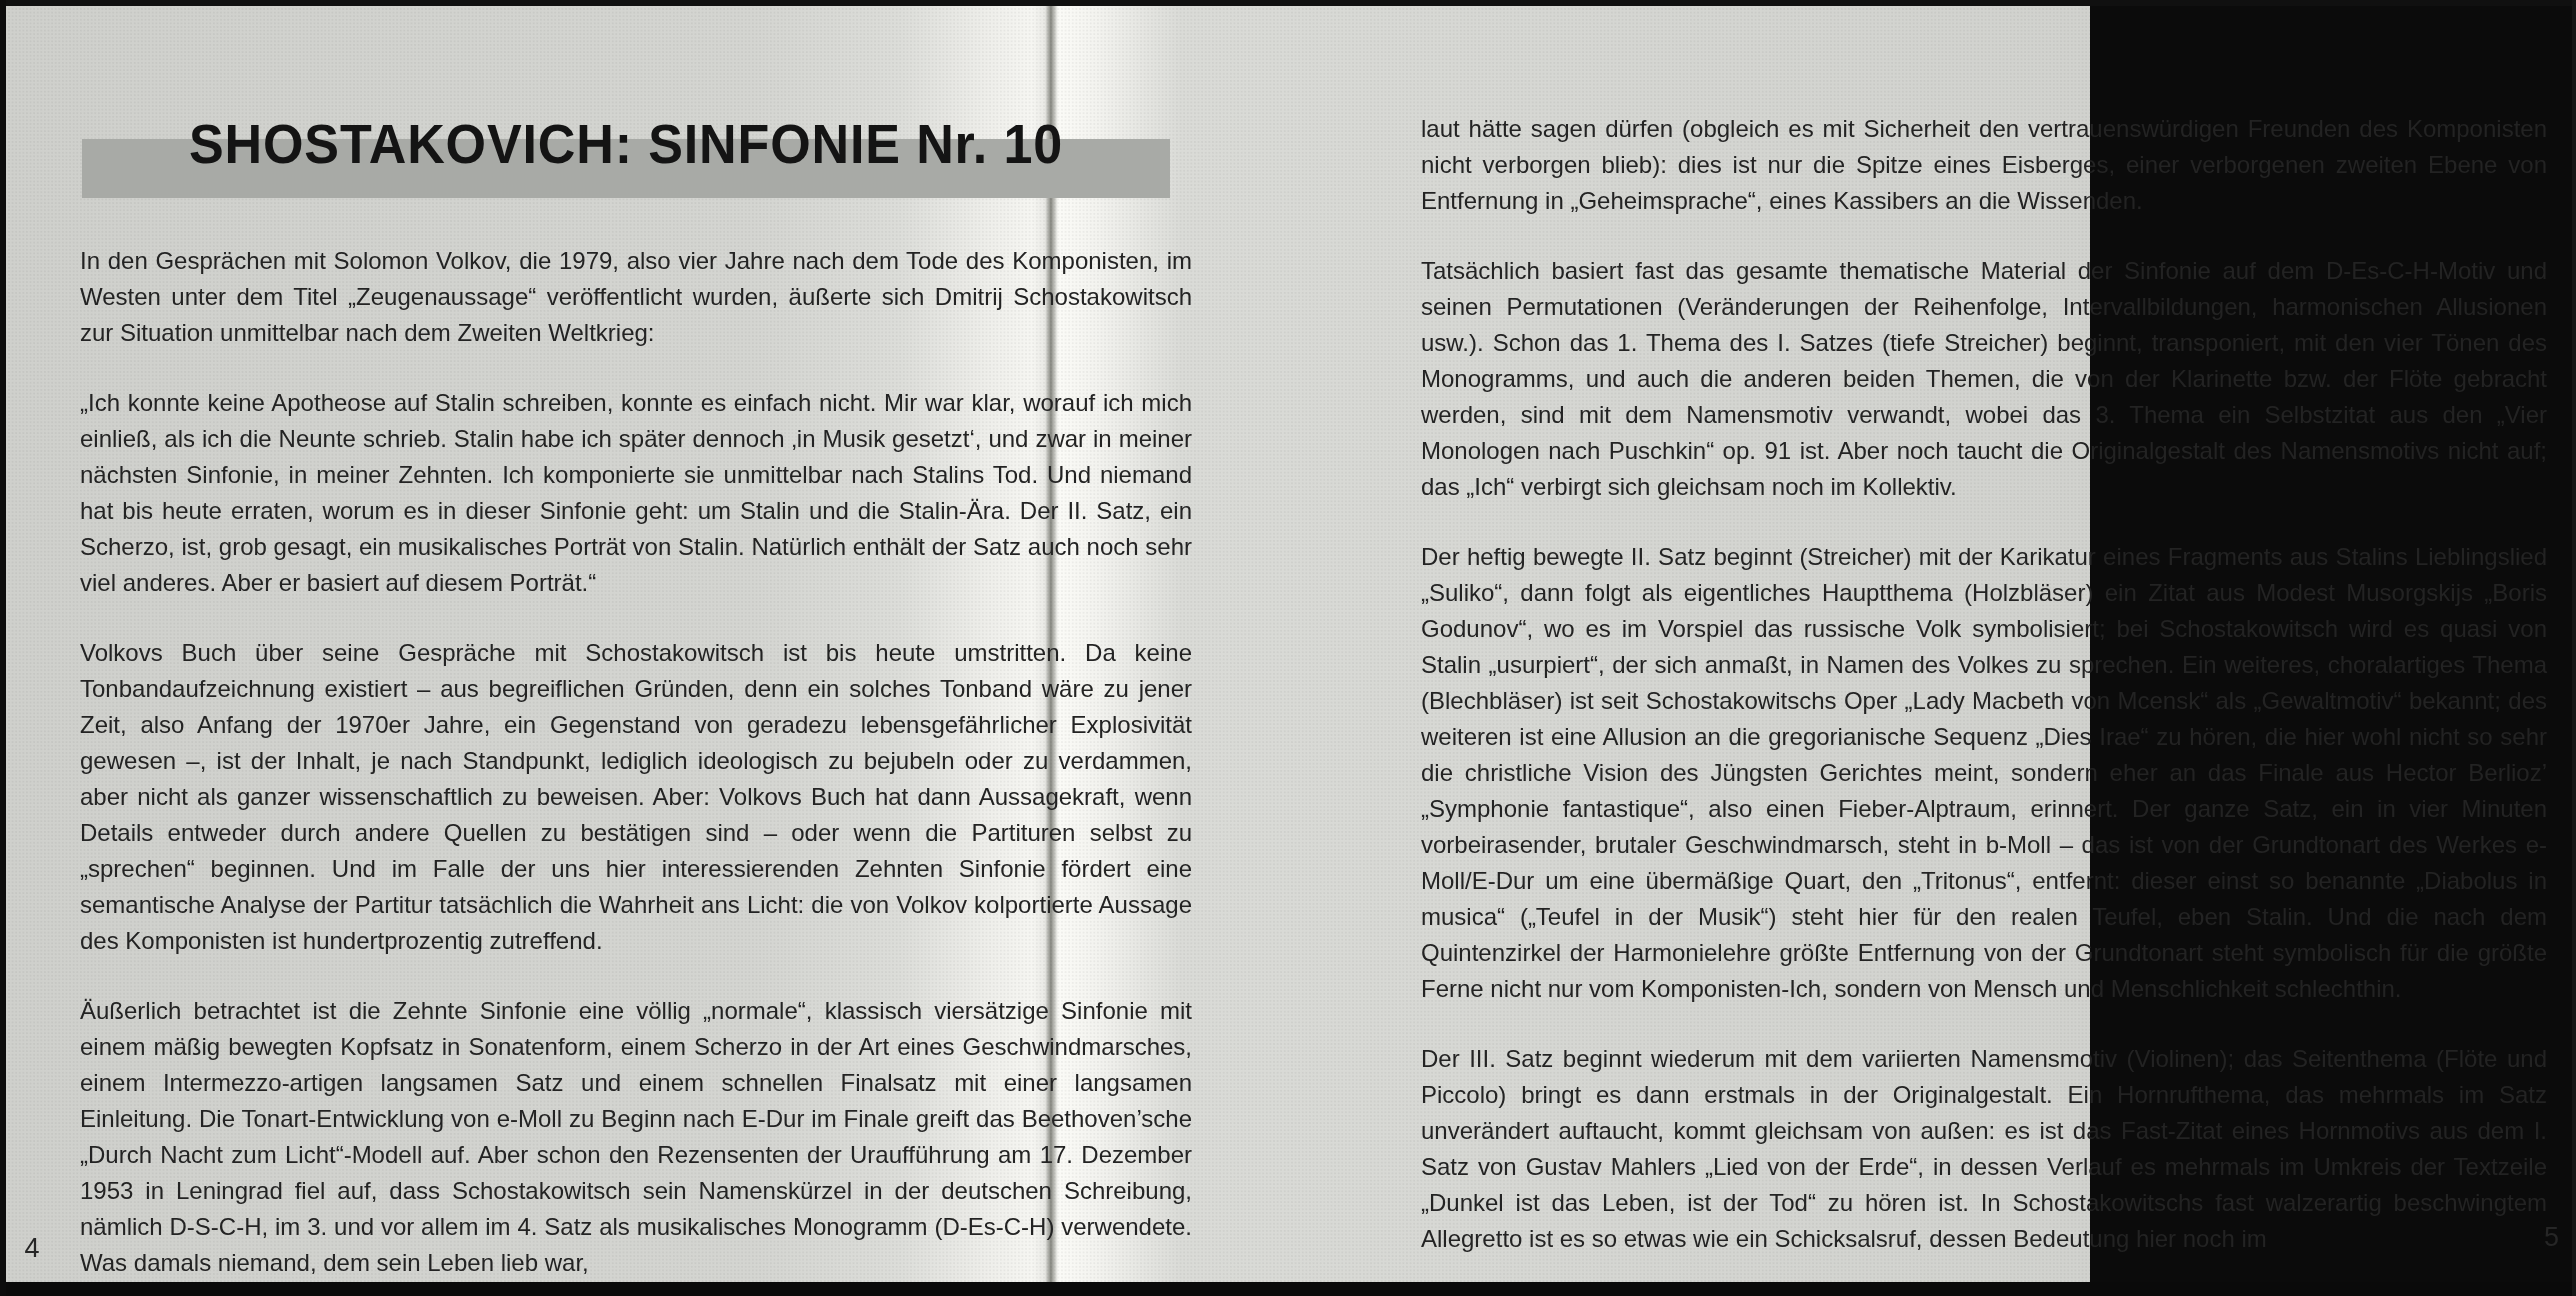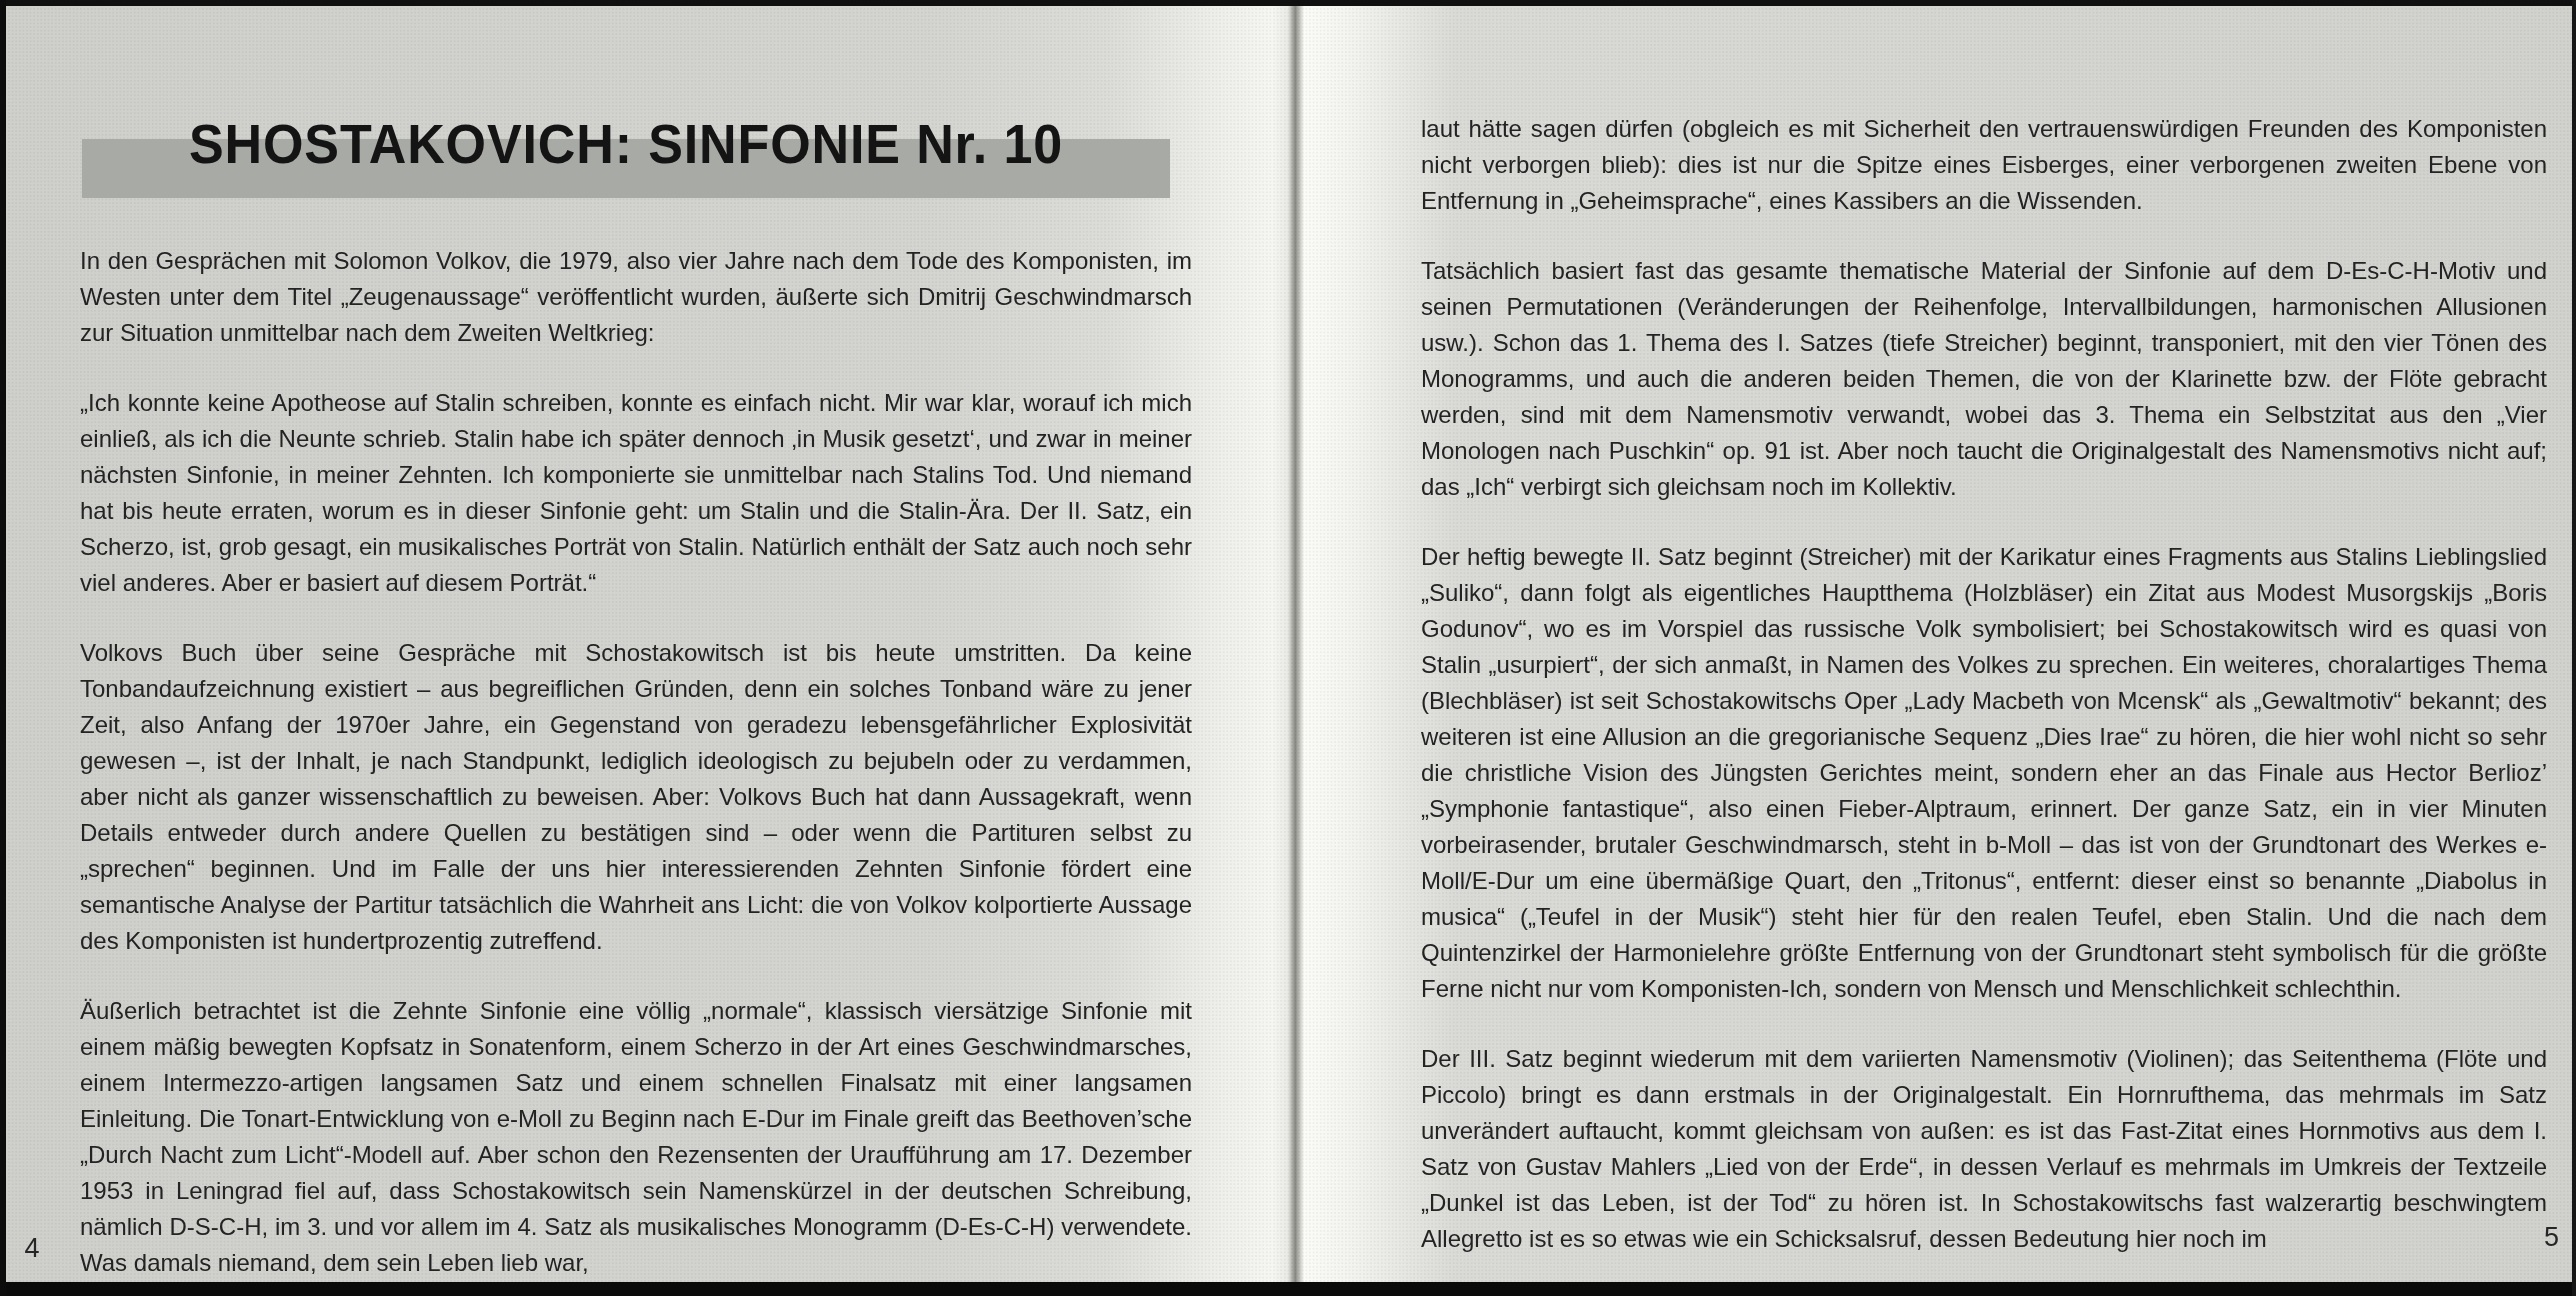--- a/index.html
+++ b/index.html
@@ -5,21 +5,21 @@
   html, body { margin: 0; padding: 0; }
   body {
     width: 2576px; height: 1296px;
     position: relative;
     overflow: hidden;
     background: #0b0b0b;
     font-family: "Liberation Sans", sans-serif;
   }
   
   .paper {
-    position: absolute; left: 0; top: 0; width: 2576px; height: 1296px;
+    position: absolute; left: 0; top: 0; width: 2090px; height: 1296px;
     background:
       radial-gradient(rgba(40,40,40,0.06) 0.9px, rgba(0,0,0,0) 1.2px),
       linear-gradient(90deg,
         #cfd0cc 0%,
         #d4d5d1 36%,
         #dcddd9 43%,
         #eeeeea 47.2%,
         #f6f6f2 49.4%,
         #e9e9e5 50.0%,
         #878881 50.28%,
@@ -70,21 +70,21 @@
 </head>
 <body>
 
 <div class="paper">
 
   <div>
     <div class="title-bar"></div>
     <div class="page-title">SHOSTAKOVICH: SINFONIE Nr. 10</div>
 
     <div class="col col-left">
-      <p>In den Gesprächen mit Solomon Volkov, die 1979, also vier Jahre nach dem Tode des Komponisten, im Westen unter dem Titel „Zeugenaussage“ veröffentlicht wurden, äußerte sich Dmitrij Geschwindmarsch zur Situation unmittelbar nach dem Zweiten Weltkrieg:</p>
+      <p>In den Gesprächen mit Solomon Volkov, die 1979, also vier Jahre nach dem Tode des Komponisten, im Westen unter dem Titel „Zeugenaussage“ veröffentlicht wurden, äußerte sich Dmitrij Schostakowitsch zur Situation unmittelbar nach dem Zweiten Weltkrieg:</p>
       <p>„Ich konnte keine Apotheose auf Stalin schreiben, konnte es einfach nicht. Mir war klar, worauf ich mich einließ, als ich die Neunte schrieb. Stalin habe ich später dennoch ‚in Musik gesetzt‘, und zwar in meiner nächsten Sinfonie, in meiner Zehnten. Ich komponierte sie unmittelbar nach Stalins Tod. Und niemand hat bis heute erraten, worum es in dieser Sinfonie geht: um Stalin und die Stalin-Ära. Der II. Satz, ein Scherzo, ist, grob gesagt, ein musikalisches Porträt von Stalin. Natürlich enthält der Satz auch noch sehr viel anderes. Aber er basiert auf diesem Porträt.“</p>
       <p>Volkovs Buch über seine Gespräche mit Schostakowitsch ist bis heute umstritten. Da keine Tonbandaufzeichnung existiert – aus begreiflichen Gründen, denn ein solches Tonband wäre zu jener Zeit, also Anfang der 1970er Jahre, ein Gegenstand von geradezu lebensgefährlicher Explosivität gewesen –, ist der Inhalt, je nach Standpunkt, lediglich ideologisch zu bejubeln oder zu verdammen, aber nicht als ganzer wissenschaftlich zu beweisen. Aber: Volkovs Buch hat dann Aussagekraft, wenn Details entweder durch andere Quellen zu bestätigen sind – oder wenn die Partituren selbst zu „sprechen“ beginnen. Und im Falle der uns hier interessierenden Zehnten Sinfonie fördert eine semantische Analyse der Partitur tatsächlich die Wahrheit ans Licht: die von Volkov kolportierte Aussage des Komponisten ist hundertprozentig zutreffend.</p>
       <p>Äußerlich betrachtet ist die Zehnte Sinfonie eine völlig „normale“, klassisch viersätzige Sinfonie mit einem mäßig bewegten Kopfsatz in Sonatenform, einem Scherzo in der Art eines Geschwindmarsches, einem Intermezzo-artigen langsamen Satz und einem schnellen Finalsatz mit einer langsamen Einleitung. Die Tonart-Entwicklung von e-Moll zu Beginn nach E-Dur im Finale greift das Beethoven’sche „Durch Nacht zum Licht“-Modell auf. Aber schon den Rezensenten der Uraufführung am 17. Dezember 1953 in Leningrad fiel auf, dass Schostakowitsch sein Namenskürzel in der deutschen Schreibung, nämlich D-S-C-H, im 3. und vor allem im 4. Satz als musikalisches Monogramm (D-Es-C-H) verwendete. Was damals niemand, dem sein Leben lieb war,</p>
     </div>
 
     <div class="page-num page-num-left">4</div>
   </div>
 
   <div>
     <div class="col col-right">

